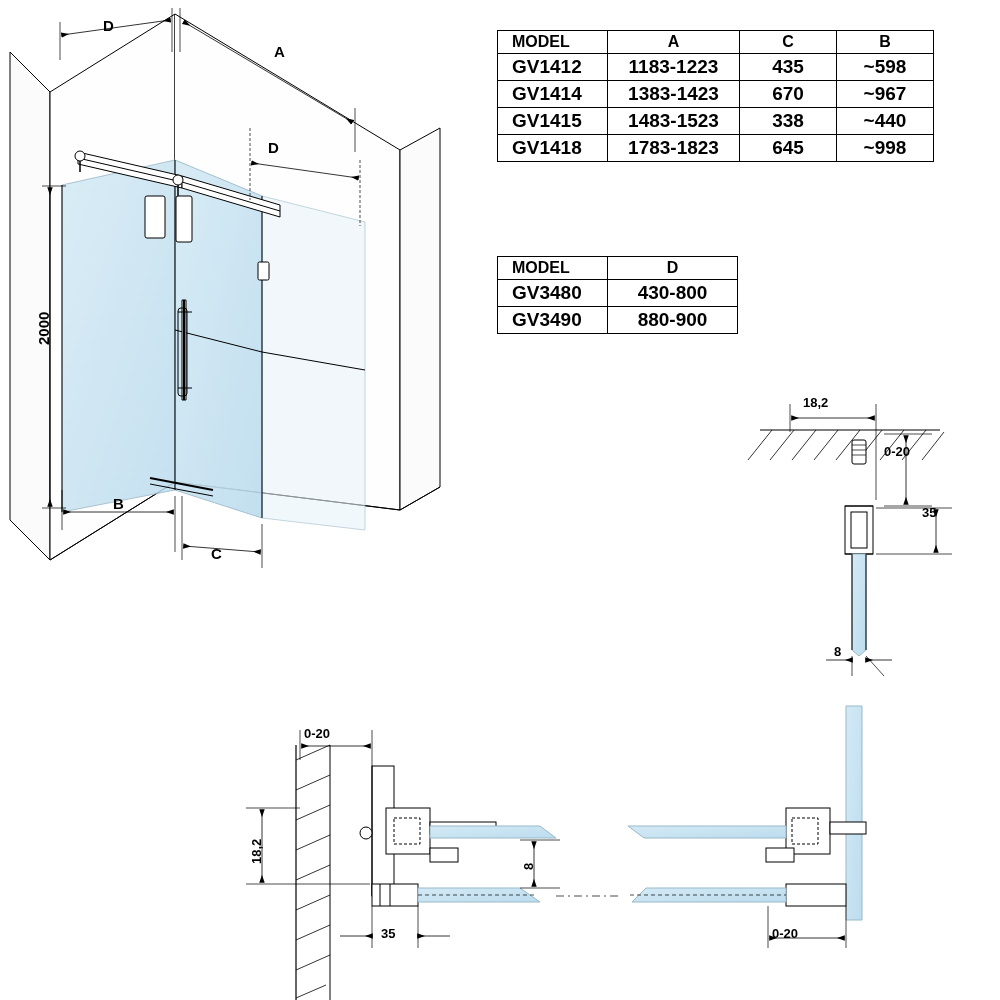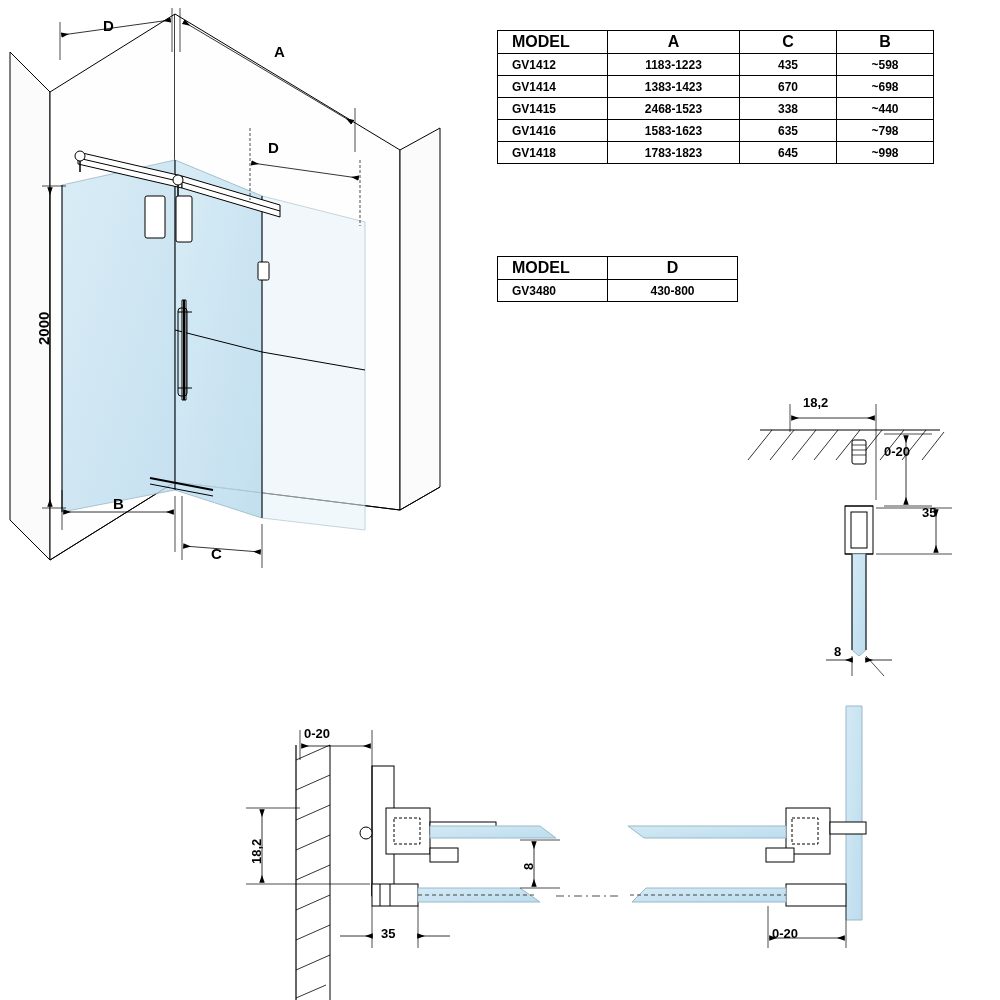--- a/index.html
+++ b/index.html
@@ -24,21 +24,21 @@
   .rot90{transform:rotate(-90deg);transform-origin:left top;}
 
   
   table.spec{
     position:absolute;
     border-collapse:collapse;
     background:#fff;
   }
   table.spec td,table.spec th{
     border:1px solid #000;
-    font-size:12px;
+    font-size:19px;
     font-weight:bold;
     text-align:center;
     padding:2px 6px;
     height:22px;
     box-sizing:border-box;
     white-space:nowrap;
   }
   table.spec th{font-size:16px;}
   #table-main{left:497px;top:30px;}
   #table-main td:nth-child(1),#table-main th:nth-child(1){width:110px;text-align:left;padding-left:14px;}
@@ -266,33 +266,27 @@
       <tr>
         <td>GV1412</td>
         <td>1183-1223</td>
         <td>435</td>
         <td>~598</td>
       </tr>
       <tr>
         <td>GV1414</td>
         <td>1383-1423</td>
         <td>670</td>
-        <td>~698</td>
+        <td>~967</td>
       </tr>
       <tr>
         <td>GV1415</td>
-        <td>2468-1523</td>
+        <td>1483-1523</td>
         <td>338</td>
         <td>~440</td>
-      </tr>
-      <tr>
-        <td>GV1416</td>
-        <td>1583-1623</td>
-        <td>635</td>
-        <td>~798</td>
       </tr>
       <tr>
         <td>GV1418</td>
         <td>1783-1823</td>
         <td>645</td>
         <td>~998</td>
       </tr>
     </tbody>
   </table>
 
@@ -300,20 +294,24 @@
     <thead>
       <tr>
         <th>MODEL</th>
         <th>D</th>
       </tr>
     </thead>
     <tbody>
       <tr>
         <td>GV3480</td>
         <td>430-800</td>
+      </tr>
+      <tr>
+        <td>GV3490</td>
+        <td>880-900</td>
       </tr>
     </tbody>
   </table>
 
   <div class="lbl" style="left:103px;top:18px;">D</div>
   <div class="lbl" style="left:274px;top:44px;">A</div>
   <div class="lbl" style="left:268px;top:140px;">D</div>
   <div class="lbl rot90" style="left:36px;top:345px;">2000</div>
   <div class="lbl" style="left:113px;top:496px;">B</div>
   <div class="lbl" style="left:211px;top:546px;">C</div>

